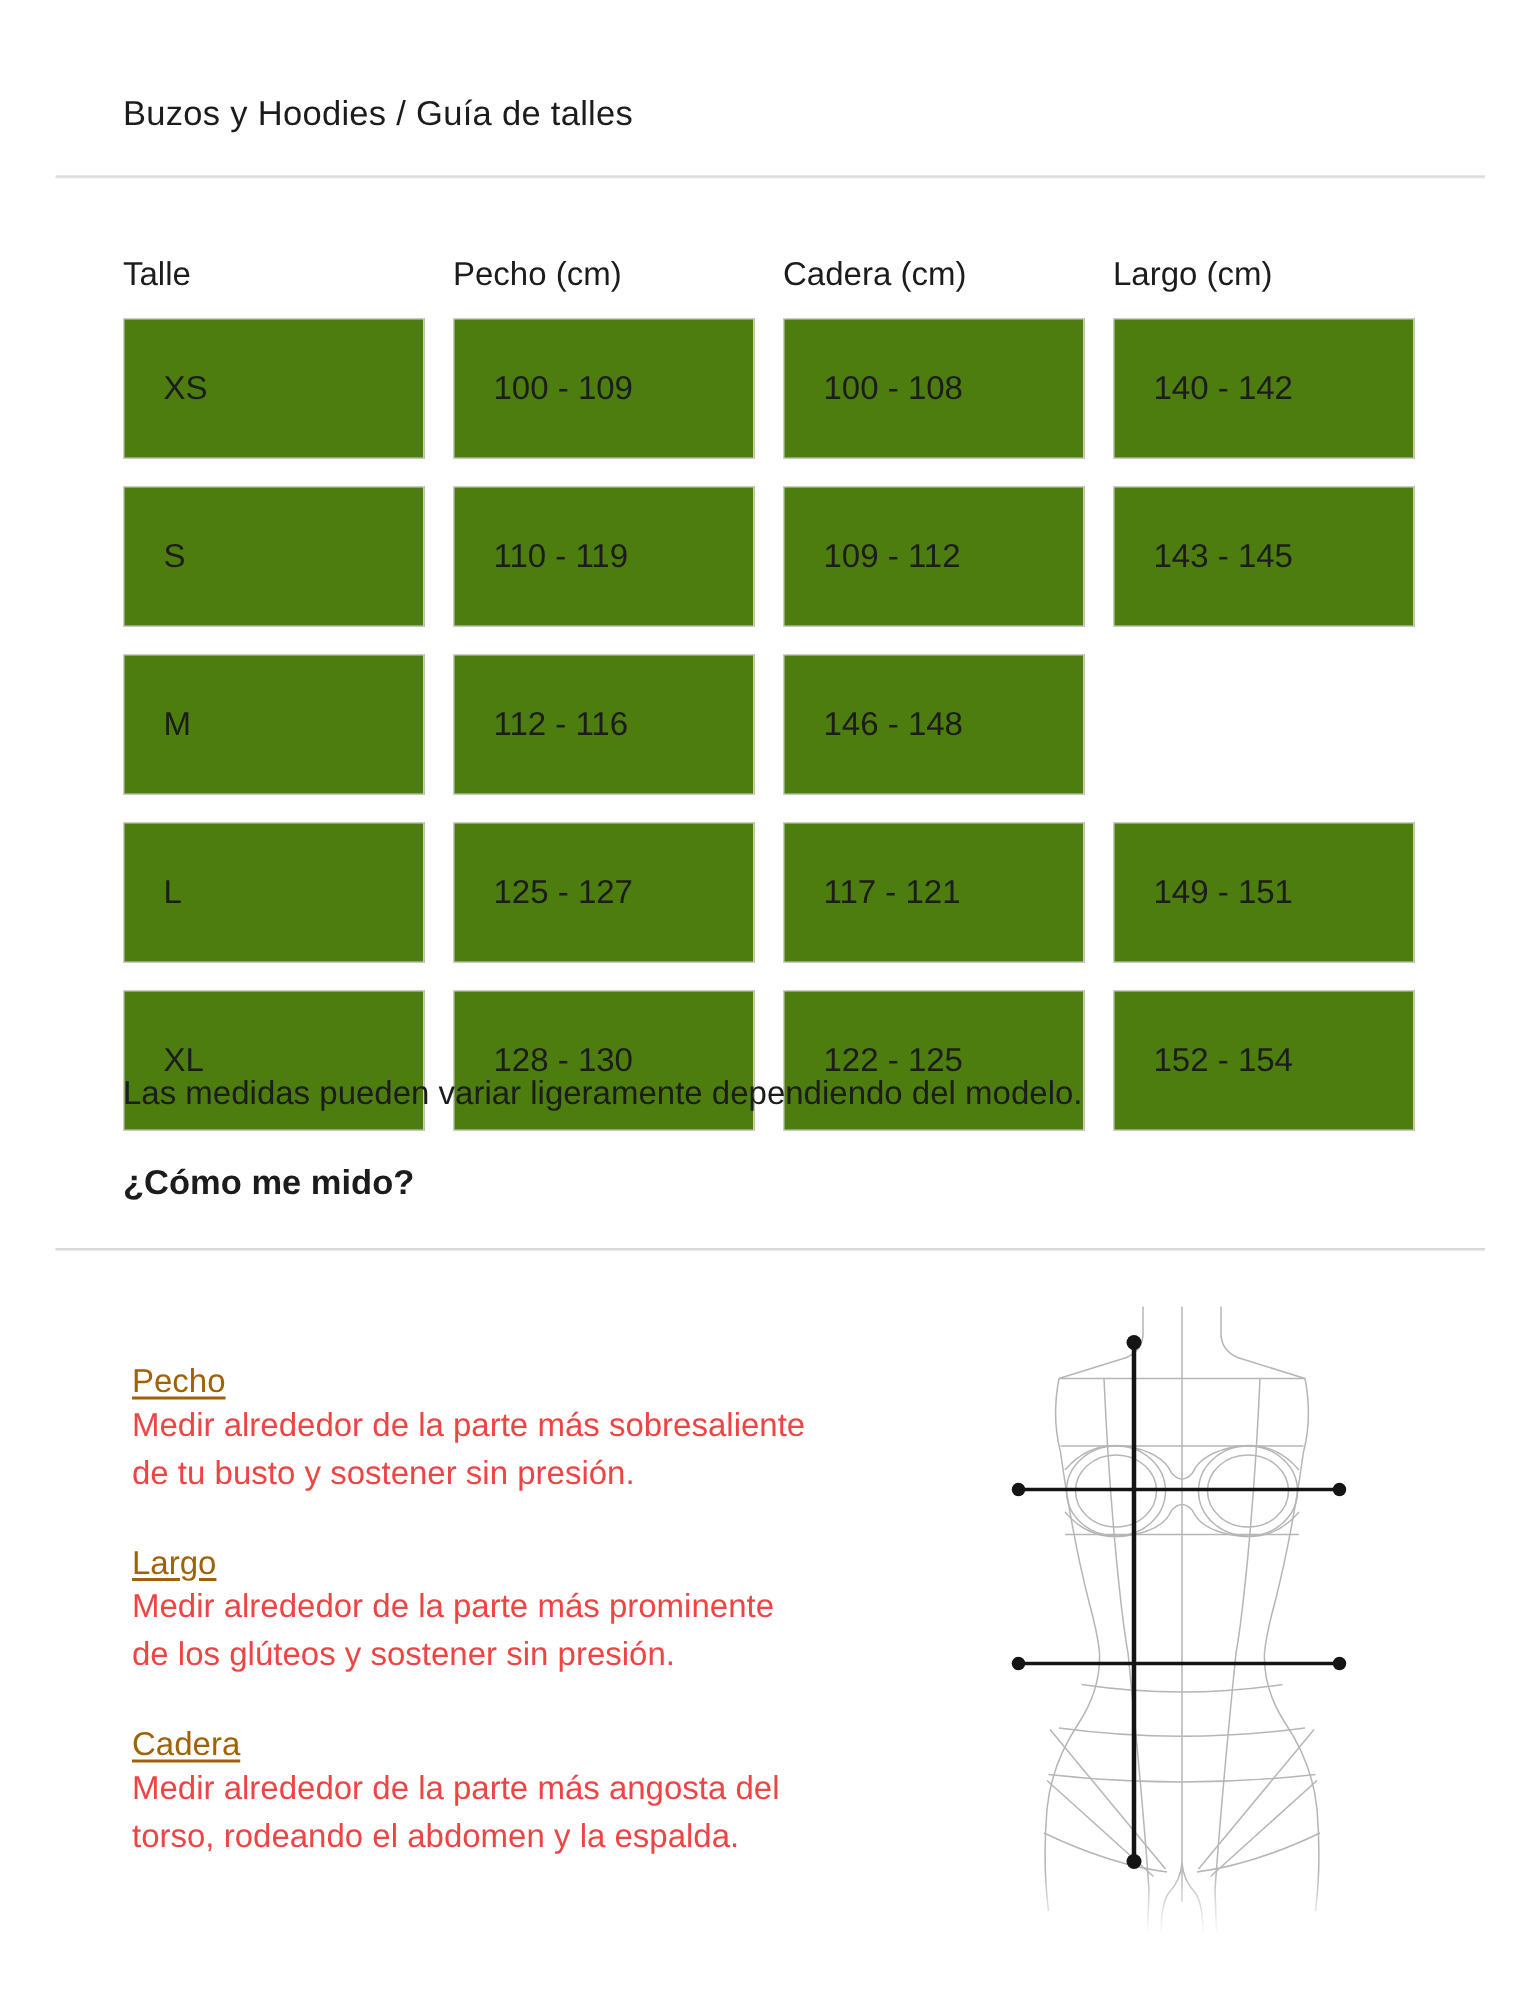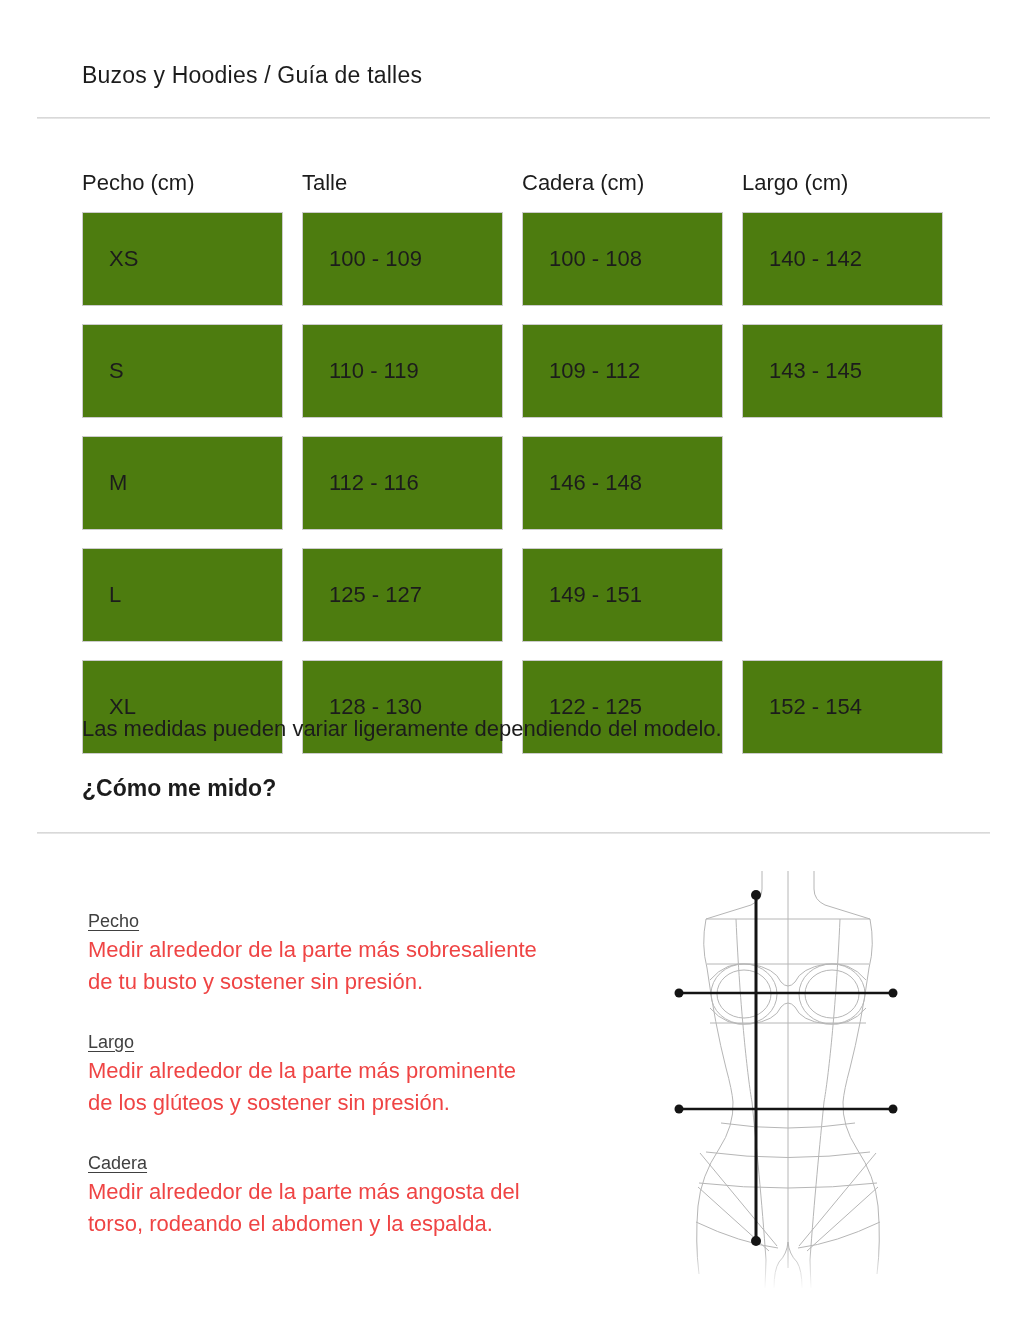--- a/index.html
+++ b/index.html
@@ -84,25 +84,25 @@
   }
 
   .measure-sections {
     position: absolute;
     left: 88px;
     top: 908px;
     width: 560px;
   }
   .measure-section { margin: 0; }
   .measure-label {
-    font-size: 18px;
+    font-size: 22px;
     line-height: 26px;
     text-decoration: underline;
     text-underline-offset: 3px;
-    color: #404040;
+    color: #a16207;
   }
   .measure-text {
     margin: 0 0 31px 0;
     font-size: 22px;
     line-height: 32px;
     color: #ef4444;
   }
   .measure-text span { white-space: nowrap; }
 
   .figure-wrap {
@@ -115,22 +115,22 @@
 </style>
 </head>
 <body>
 
 <div class="page-title">Buzos y Hoodies / Guía de talles</div>
 
 <div class="divider divider-1"></div>
 
 <div class="size-table">
   <div class="table-grid-row head-row">
+    <div class="col-header">Talle</div>
     <div class="col-header">Pecho (cm)</div>
-    <div class="col-header">Talle</div>
     <div class="col-header">Cadera (cm)</div>
     <div class="col-header">Largo (cm)</div>
   </div>
 
   <div class="table-grid-row">
     <div class="cell">XS</div>
     <div class="cell">100 - 109</div>
     <div class="cell">100 - 108</div>
     <div class="cell">140 - 142</div>
   </div>
@@ -141,20 +141,21 @@
     <div class="cell">143 - 145</div>
   </div>
   <div class="table-grid-row">
     <div class="cell">M</div>
     <div class="cell">112 - 116</div>
     <div class="cell">146 - 148</div>
   </div>
   <div class="table-grid-row">
     <div class="cell">L</div>
     <div class="cell">125 - 127</div>
+    <div class="cell">117 - 121</div>
     <div class="cell">149 - 151</div>
   </div>
   <div class="table-grid-row">
     <div class="cell">XL</div>
     <div class="cell">128 - 130</div>
     <div class="cell">122 - 125</div>
     <div class="cell">152 - 154</div>
   </div>
 </div>
 

